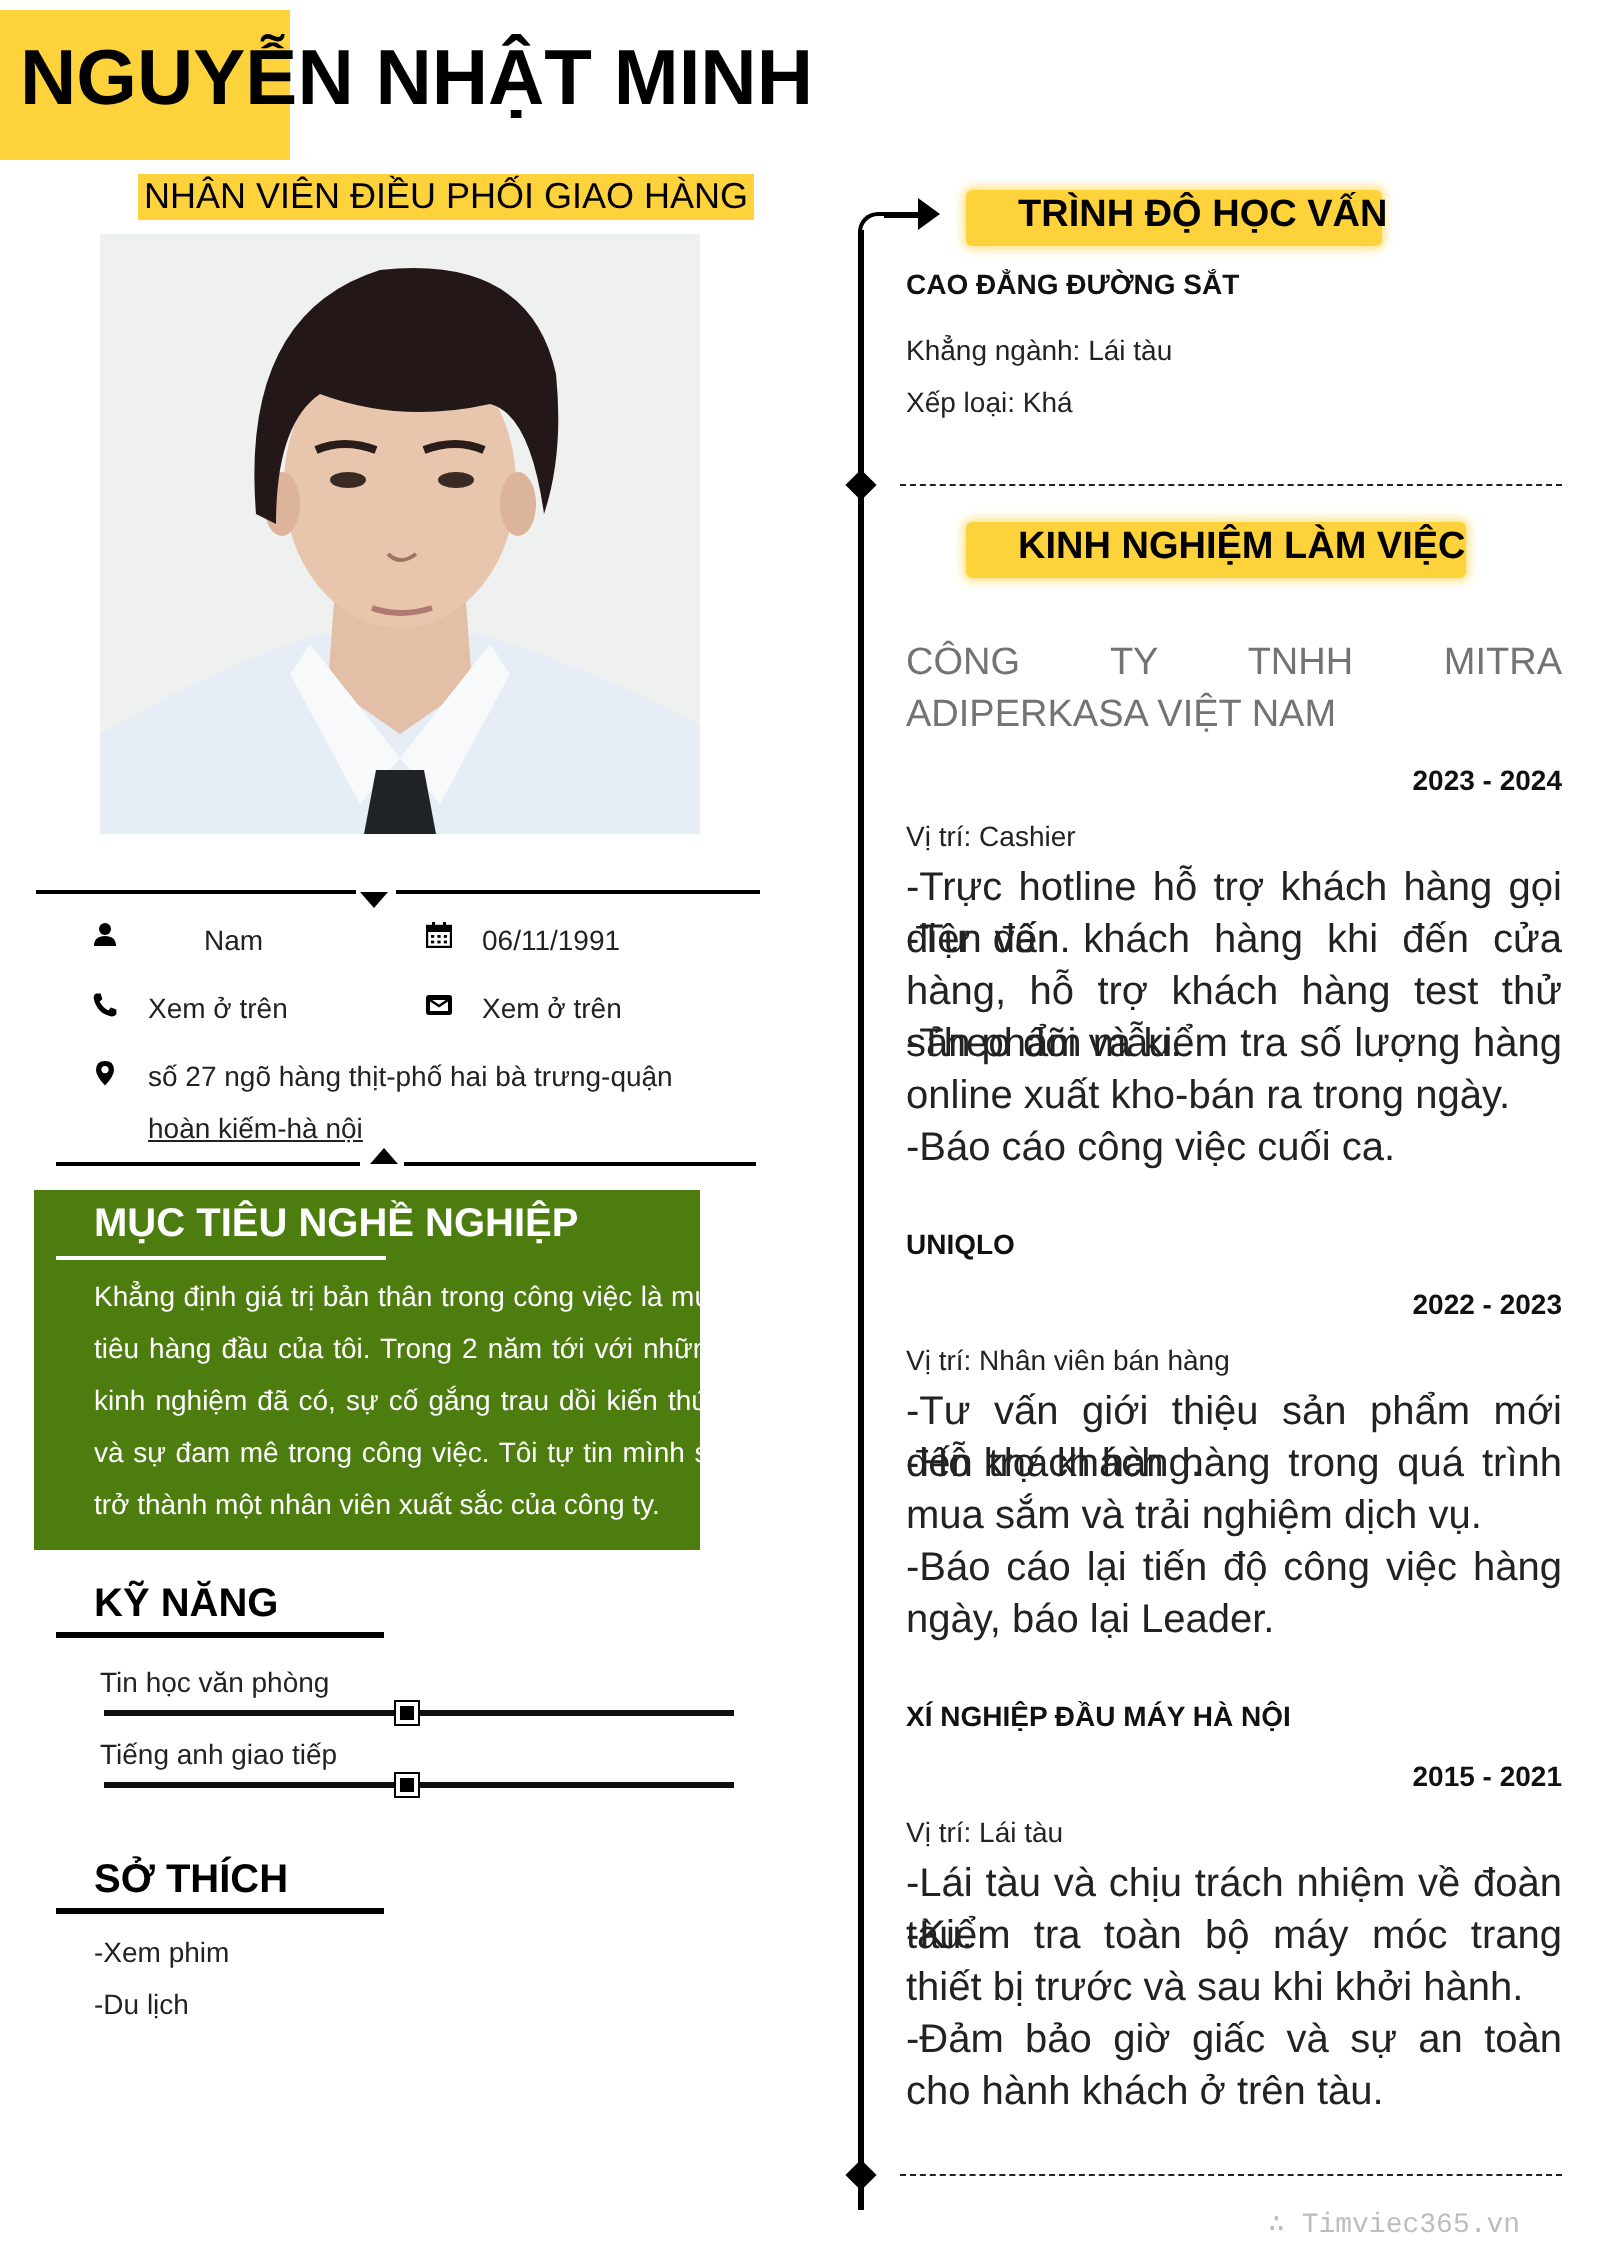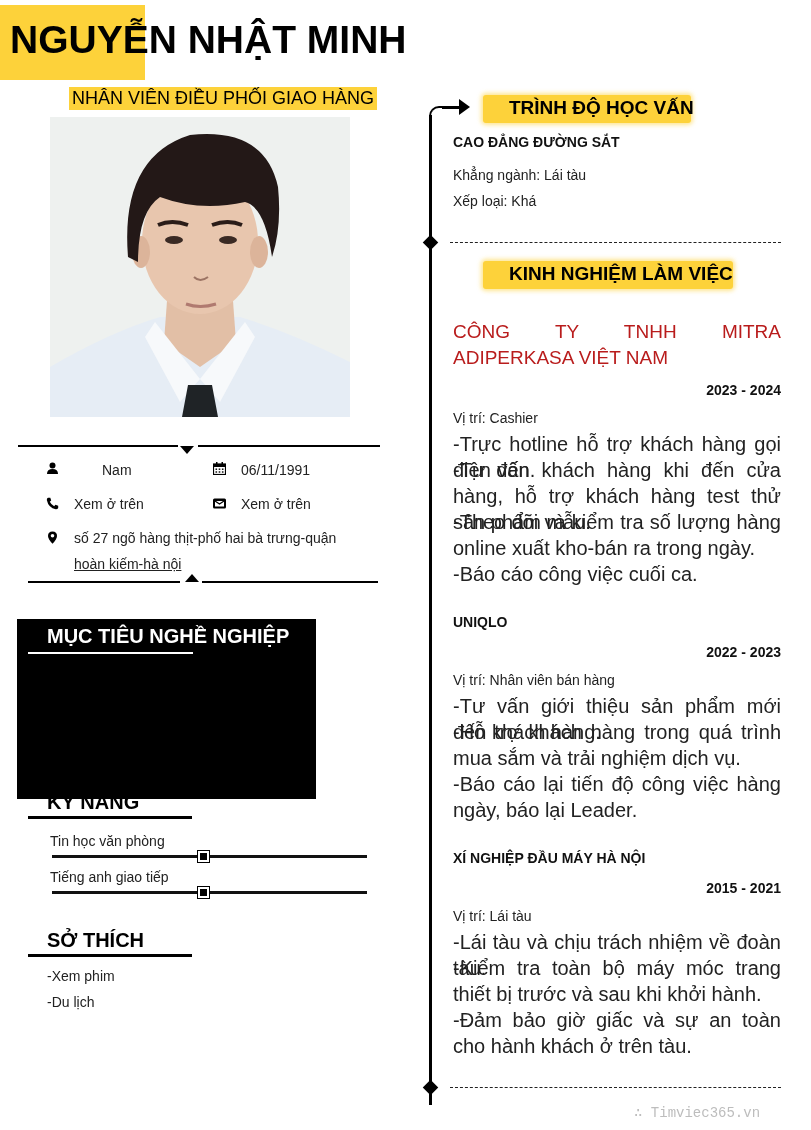--- a/index.html
+++ b/index.html
@@ -17,21 +17,21 @@
   
   .hline { position: absolute; height: 2px; background: #000; }
   .tri-down { position: absolute; width: 0; height: 0; border-left: 7px solid transparent; border-right: 7px solid transparent; border-top: 8px solid #000; }
   .tri-up { position: absolute; width: 0; height: 0; border-left: 7px solid transparent; border-right: 7px solid transparent; border-bottom: 8px solid #000; }
 
   .info-row { position: absolute; font-size: 14px; color: #222; white-space: nowrap; }
   .info-icon { position: absolute; width: 14px; height: 14px; }
   .info-text { position: absolute; font-size: 14px; color: #222; line-height: 26px; }
 
   
-  .objective { position: absolute; left: 17px; top: 595px; width: 299px; height: 180px; background: #000000; color: #fff; margin-top: 24px; }
+  .objective { position: absolute; left: 17px; top: 595px; width: 333px; height: 180px; background: #4d7c0f; color: #fff; }
   .objective h2 { position: absolute; left: 30px; top: 6px; font-size: 20px; font-weight: bold; color: #fff; white-space: nowrap; }
   .objective .uline { position: absolute; left: 11px; top: 33px; width: 165px; height: 2px; background: #fff; }
   .objective p { position: absolute; left: 30px; top: 40px; width: 315px; font-size: 14px; line-height: 26px; color: #fff; text-align: justify; }
 
   .sec-title { position: absolute; font-size: 20px; font-weight: bold; color: #000; white-space: nowrap; }
   .sec-uline { position: absolute; height: 2.5px; background: #000; }
 
   .skill-label { position: absolute; font-size: 14px; color: #222; white-space: nowrap; }
   .skill-bar { position: absolute; height: 3px; background: #111; }
   .skill-knob { position: absolute; width: 11px; height: 11px; background: #000; border: 2px solid #fff; outline: 1.5px solid #000; }
@@ -47,21 +47,21 @@
   .dash { position: absolute; height: 0; border-top: 1.8px dashed #222; }
 
   .brush { position: absolute; background: #fdd23a; border-radius: 3px;
            box-shadow: 0 0 4px 2px rgba(253,210,58,0.55); }
   .brush-title { position: absolute; font-size: 19px; font-weight: bold; color: #000; white-space: nowrap; margin-left: 16px; }
 
   .r-bold { position: absolute; left: 453px; font-size: 14px; font-weight: bold; color: #111; white-space: nowrap; }
   .r-text { position: absolute; left: 453px; font-size: 14px; color: #222; white-space: nowrap; line-height: 26px; }
   .r-para { position: absolute; left: 453px; width: 328px; font-size: 20px; color: #222; line-height: 26px; text-align: justify; }
   .r-year { position: absolute; right: 30px; font-size: 14px; font-weight: bold; color: #111; white-space: nowrap; }
-  .company-green { position: absolute; left: 453px; width: 328px; font-size: 19px; color: #b91c1c; line-height: 26px; text-align: justify; text-align-last: left; }
+  .company-green { position: absolute; left: 453px; width: 328px; font-size: 19px; color: #737373; line-height: 26px; text-align: justify; text-align-last: left; }
 
   .watermark { position: absolute; left: 634px; top: 1104px; font-family: "Liberation Mono", "DejaVu Sans Mono", monospace; font-size: 14px; color: #bdbdbd; white-space: nowrap; }
 </style>
 </head>
 <body>
 
 <div class="name-block"></div>
 <div class="name">NGUYỄN NHẬT MINH</div>
 <div class="job-title">NHÂN VIÊN ĐIỀU PHỐI GIAO HÀNG</div>
 
@@ -152,20 +152,21 @@
 <div class="info-text" style="left:74px; top:525px; white-space:nowrap;">số 27 ngõ hàng thịt-phố hai bà trưng-quận</div>
 <div class="info-text" style="left:74px; top:551px; white-space:nowrap;text-decoration:underline;">hoàn kiếm-hà nội</div>
 
 <div class="hline" style="left:28px; top:581px; width:152px;"></div>
 <div class="tri-up" style="left:185px; top:574px;"></div>
 <div class="hline" style="left:202px; top:581px; width:176px;"></div>
 
 <section class="objective">
   <h2>MỤC TIÊU NGHỀ NGHIỆP</h2>
   <div class="uline"></div>
+  <p>Khẳng định giá trị bản thân trong công việc là mục tiêu hàng đầu của tôi. Trong 2 năm tới với những kinh nghiệm đã có, sự cố gắng trau dồi kiến thức và sự đam mê trong công việc. Tôi tự tin mình sẽ trở thành một nhân viên xuất sắc của công ty.</p>
 </section>
 
 <div class="sec-title" style="left:47px; top:791px;">KỸ NĂNG</div>
 <div class="sec-uline" style="left:28px; top:816px; width:164px;"></div>
 
 <div class="skill-label" style="left:50px; top:833px;">Tin học văn phòng</div>
 <div class="skill-bar" style="left:52px; top:855px; width:315px;"></div>
 <div class="skill-knob" style="left:198px; top:851px;"></div>
 
 <div class="skill-label" style="left:50px; top:869px;">Tiếng anh giao tiếp</div>

